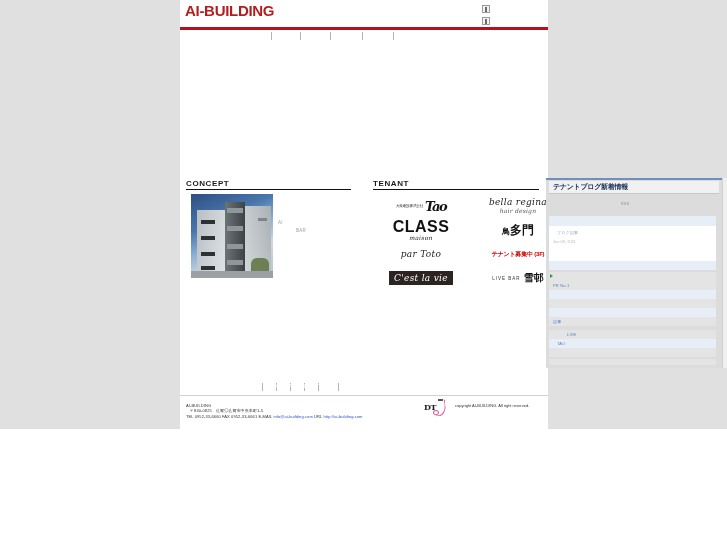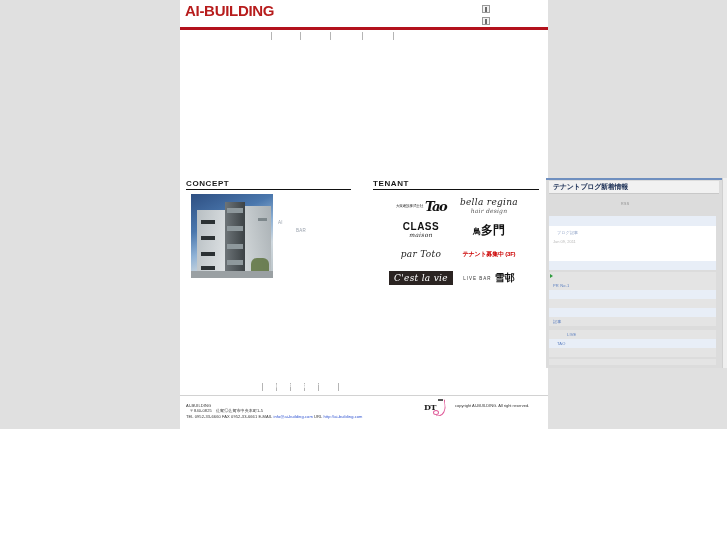--- a/index.html
+++ b/index.html
@@ -154,32 +154,32 @@
   }
   .tn {
     position: absolute;
     width: 72px; height: 20px;
     display: flex;
     align-items: center;
     justify-content: center;
     overflow: hidden;
   }
   .tn-col1 { left: 12px; }
-  .tn-col2 { left: 80px; }
+  .tn-col2 { left: 109px; }
   .tn-r1 { top: 2px; }
   .tn-r2 { top: 26px; }
   .tn-r3 { top: 50px; }
   .tn-r4 { top: 74px; }
 
   .tn-tao { display:flex; align-items:center; gap:2px; }
   .tn-tao .jp { font-size: 3.6px; color:#222; letter-spacing:-0.2px; }
   .tn-tao .mk { font-family:"DejaVu Serif", serif; font-style:italic;
                 font-size: 13px; font-weight:bold; color:#111; letter-spacing:-1.5px; }
   .tn-class { text-align:center; line-height:1; }
-  .tn-class .big { font-size: 10px; font-weight: bold; letter-spacing: 0.5px; color:#111;
+  .tn-class .big { font-size: 16px; font-weight: bold; letter-spacing: 0.5px; color:#111;
                    font-family:"Liberation Sans", sans-serif; }
   .tn-class .sub { font-size: 6px; font-style: italic; color:#222; letter-spacing:.3px;
                    font-family:"DejaVu Serif", serif; }
   .tn-script { font-family:"DejaVu Serif", serif; font-style:italic;
                font-size: 9px; color:#222; letter-spacing:.3px; }
   .tn-script-sm { font-family:"DejaVu Serif", serif; font-style:italic;
                font-size: 6px; color:#555; letter-spacing:.2px; }
   .tn-bella { text-align:center; line-height:1.1; }
   .tn-kanji { font-family:"DejaVu Serif", serif; font-weight:bold;
               font-size: 12px; color:#111; letter-spacing:0px; }

